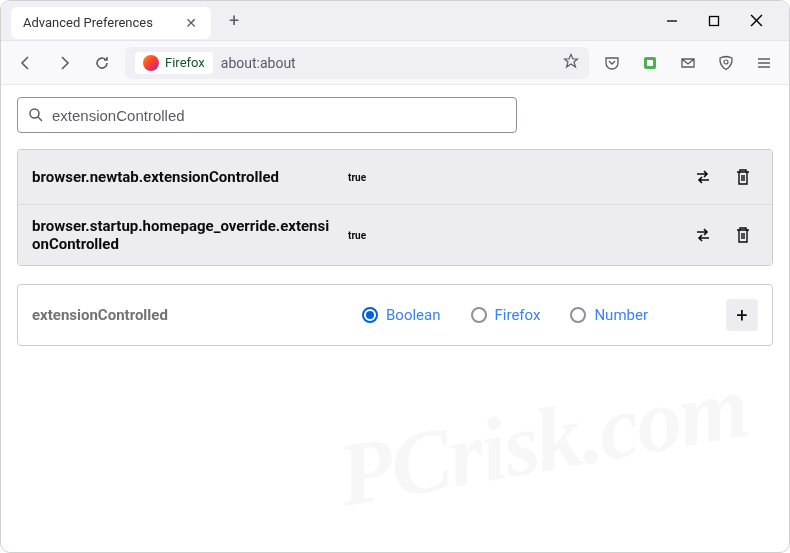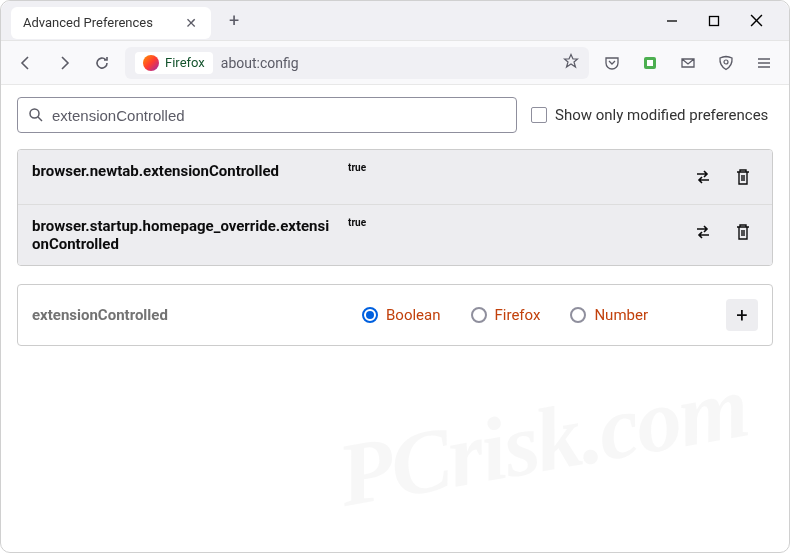--- a/index.html
+++ b/index.html
@@ -28,32 +28,32 @@
     .content { flex: 1; padding: 12px 16px; position: relative; }
     
     .search-row { display: flex; align-items: center; gap: 14px; margin-bottom: 16px; }
     .search-box { flex: 1; display: flex; align-items: center; border: 1px solid #8f8f9d; border-radius: 4px; height: 36px; padding: 0 10px; gap: 8px; max-width: 500px; }
     .search-box input { border: none; outline: none; flex: 1; font-size: 15px; color: #5b5b66; background: transparent; }
     .search-icon-svg { width: 16px; height: 16px; color: #5b5b66; }
     .checkbox-wrap { display: flex; align-items: center; gap: 8px; font-size: 15px; color: #333; }
     .checkbox { width: 16px; height: 16px; border: 1px solid #8f8f9d; border-radius: 2px; }
     
     .pref-list { border: 1px solid #ccc; border-radius: 4px; overflow: hidden; }
-    .pref-row { display: flex; align-items: flex-start; padding: 12px 14px; gap: 16px; border-bottom: 1px solid #ddd; }
+    .pref-row { display: flex; align-items: center; padding: 12px 14px; gap: 16px; border-bottom: 1px solid #ddd; }
     .pref-row:last-child { border-bottom: none; }
     .pref-row.modified { background: #ededf0; }
     .pref-name { font-size: 15px; color: #0c0c0d; font-weight: 700; min-width: 300px; max-width: 300px; word-break: break-word; }
     .pref-value { font-size: 10px; color: #0c0c0d; font-weight: 700; flex: 1; }
     .pref-actions { display: flex; gap: 10px; margin-left: auto; }
     .act-btn { width: 30px; height: 30px; display: flex; align-items: center; justify-content: center; cursor: pointer; color: #0c0c0d; border-radius: 4px; }
     
     .add-row { display: flex; align-items: center; padding: 14px 14px; gap: 30px; border: 1px solid #ccc; border-radius: 4px; margin-top: 18px; }
     .add-name { font-size: 15px; color: #737373; font-weight: 700; min-width: 300px; }
     .radio-group { display: flex; gap: 30px; align-items: center; }
-    .radio-opt { display: flex; align-items: center; gap: 8px; font-size: 15px; color: #c2410c; cursor: pointer; }
+    .radio-opt { display: flex; align-items: center; gap: 8px; font-size: 15px; color: #3b82f6; cursor: pointer; }
     .radio { width: 16px; height: 16px; border: 2px solid #8f8f9d; border-radius: 50%; display: flex; align-items: center; justify-content: center; }
     .radio.selected { border-color: #0060df; }
     .radio.selected::after { content: ""; width: 8px; height: 8px; background: #0060df; border-radius: 50%; }
     .add-btn { width: 32px; height: 32px; display: flex; align-items: center; justify-content: center; cursor: pointer; background: #ededf0; border-radius: 4px; font-size: 20px; color: #0c0c0d; margin-left: auto; }
     
     .watermark { position: absolute; font-size: 90px; font-weight: 700; color: rgba(150,150,150,0.08); transform: rotate(-10deg); bottom: 60px; right: 40px; letter-spacing: -2px; font-style: italic; pointer-events: none; font-family: Georgia, serif; }
   </style>
 </head>
 <body>
 
@@ -99,21 +99,21 @@
     <div class="nav-btn">
       <svg viewBox="0 0 16 16">
           <path d="M13 8 A5 5 0 1 1 11.5 4.5 M13 2 L13 5 L10 5" fill="none" stroke="currentColor" stroke-width="1.6"></path>
         </svg>
     </div>
     <div class="urlbar">
       <div class="firefox-pill">
         <div class="fx-logo"></div>
         <span>Firefox</span>
       </div>
-      <span class="url-text">about:config</span>
+      <span class="url-text">about:about</span>
       <span class="star-icon">
         <svg viewBox="0 0 16 16" width="16" height="16">
             <path d="M8 1.5 L10 6 L14.5 6 L11 9 L12.5 14 L8 11 L3.5 14 L5 9 L1.5 6 L6 6 Z" fill="none" stroke="currentColor" stroke-width="1.2"></path>
           </svg>
       </span>
     </div>
     <div class="toolbar-icon">
       <svg viewBox="0 0 16 16" width="16" height="16">
           <path d="M2 3 L14 3 L14 8 A6 6 0 0 1 2 8 Z M5 6 L8 9 L11 6" fill="none" stroke="currentColor" stroke-width="1.3"></path>
         </svg>
@@ -147,24 +147,20 @@
   <div class="content">
 
     <div class="search-row">
       <div class="search-box">
         <svg class="search-icon-svg" viewBox="0 0 16 16">
             <circle cx="6.5" cy="6.5" r="4.5" fill="none" stroke="currentColor" stroke-width="1.5"></circle>
             <line x1="10" y1="10" x2="14" y2="14" stroke="currentColor" stroke-width="1.5"></line>
           </svg>
         <input type="text" value="extensionControlled" style="">
       </div>
-      <label class="checkbox-wrap">
-        <span class="checkbox"></span>
-        <span>Show only modified preferences</span>
-      </label>
     </div>
 
     <div class="pref-list">
       <div class="pref-row modified">
         <div class="pref-name">browser.newtab.extensionControlled</div>
         <div class="pref-value">true</div>
         <div class="pref-actions">
           <div class="act-btn">
             <svg viewBox="0 0 18 18" width="18" height="18">
                 <path d="M3 6 L13 6 M10 3 L13 6 L10 9 M15 12 L5 12 M8 9 L5 12 L8 15" fill="none" stroke="currentColor" stroke-width="1.6"></path>

